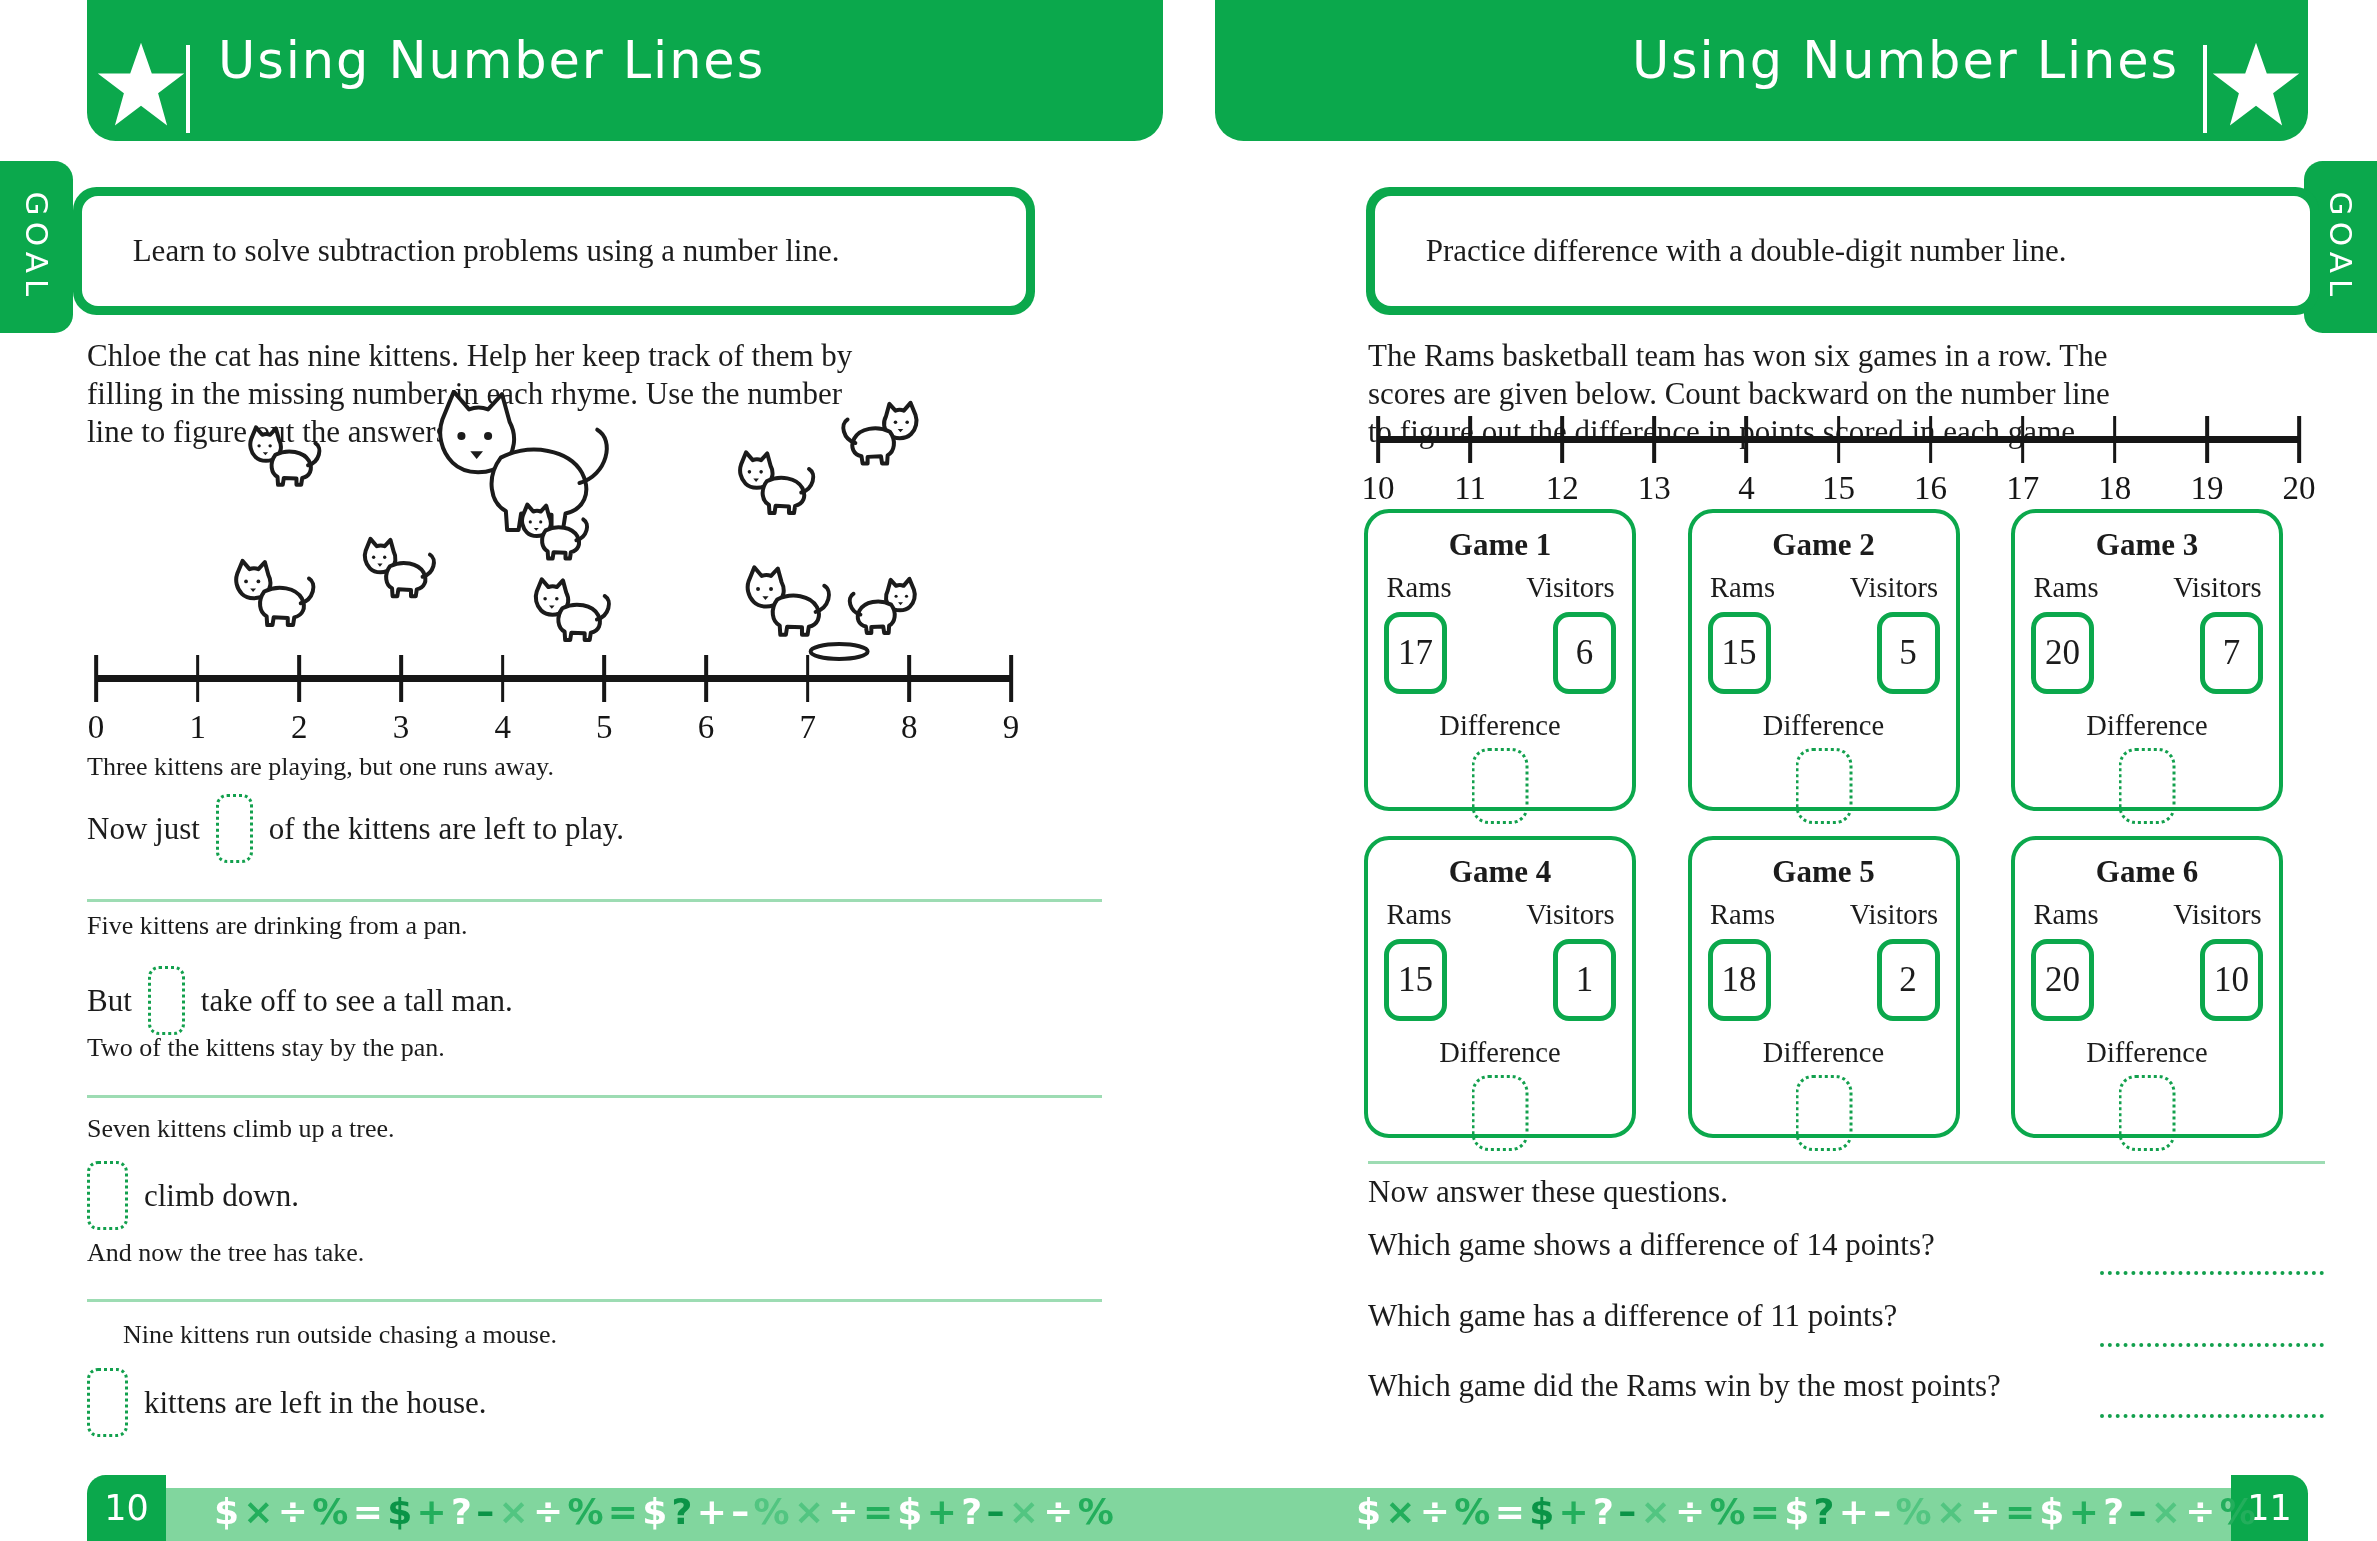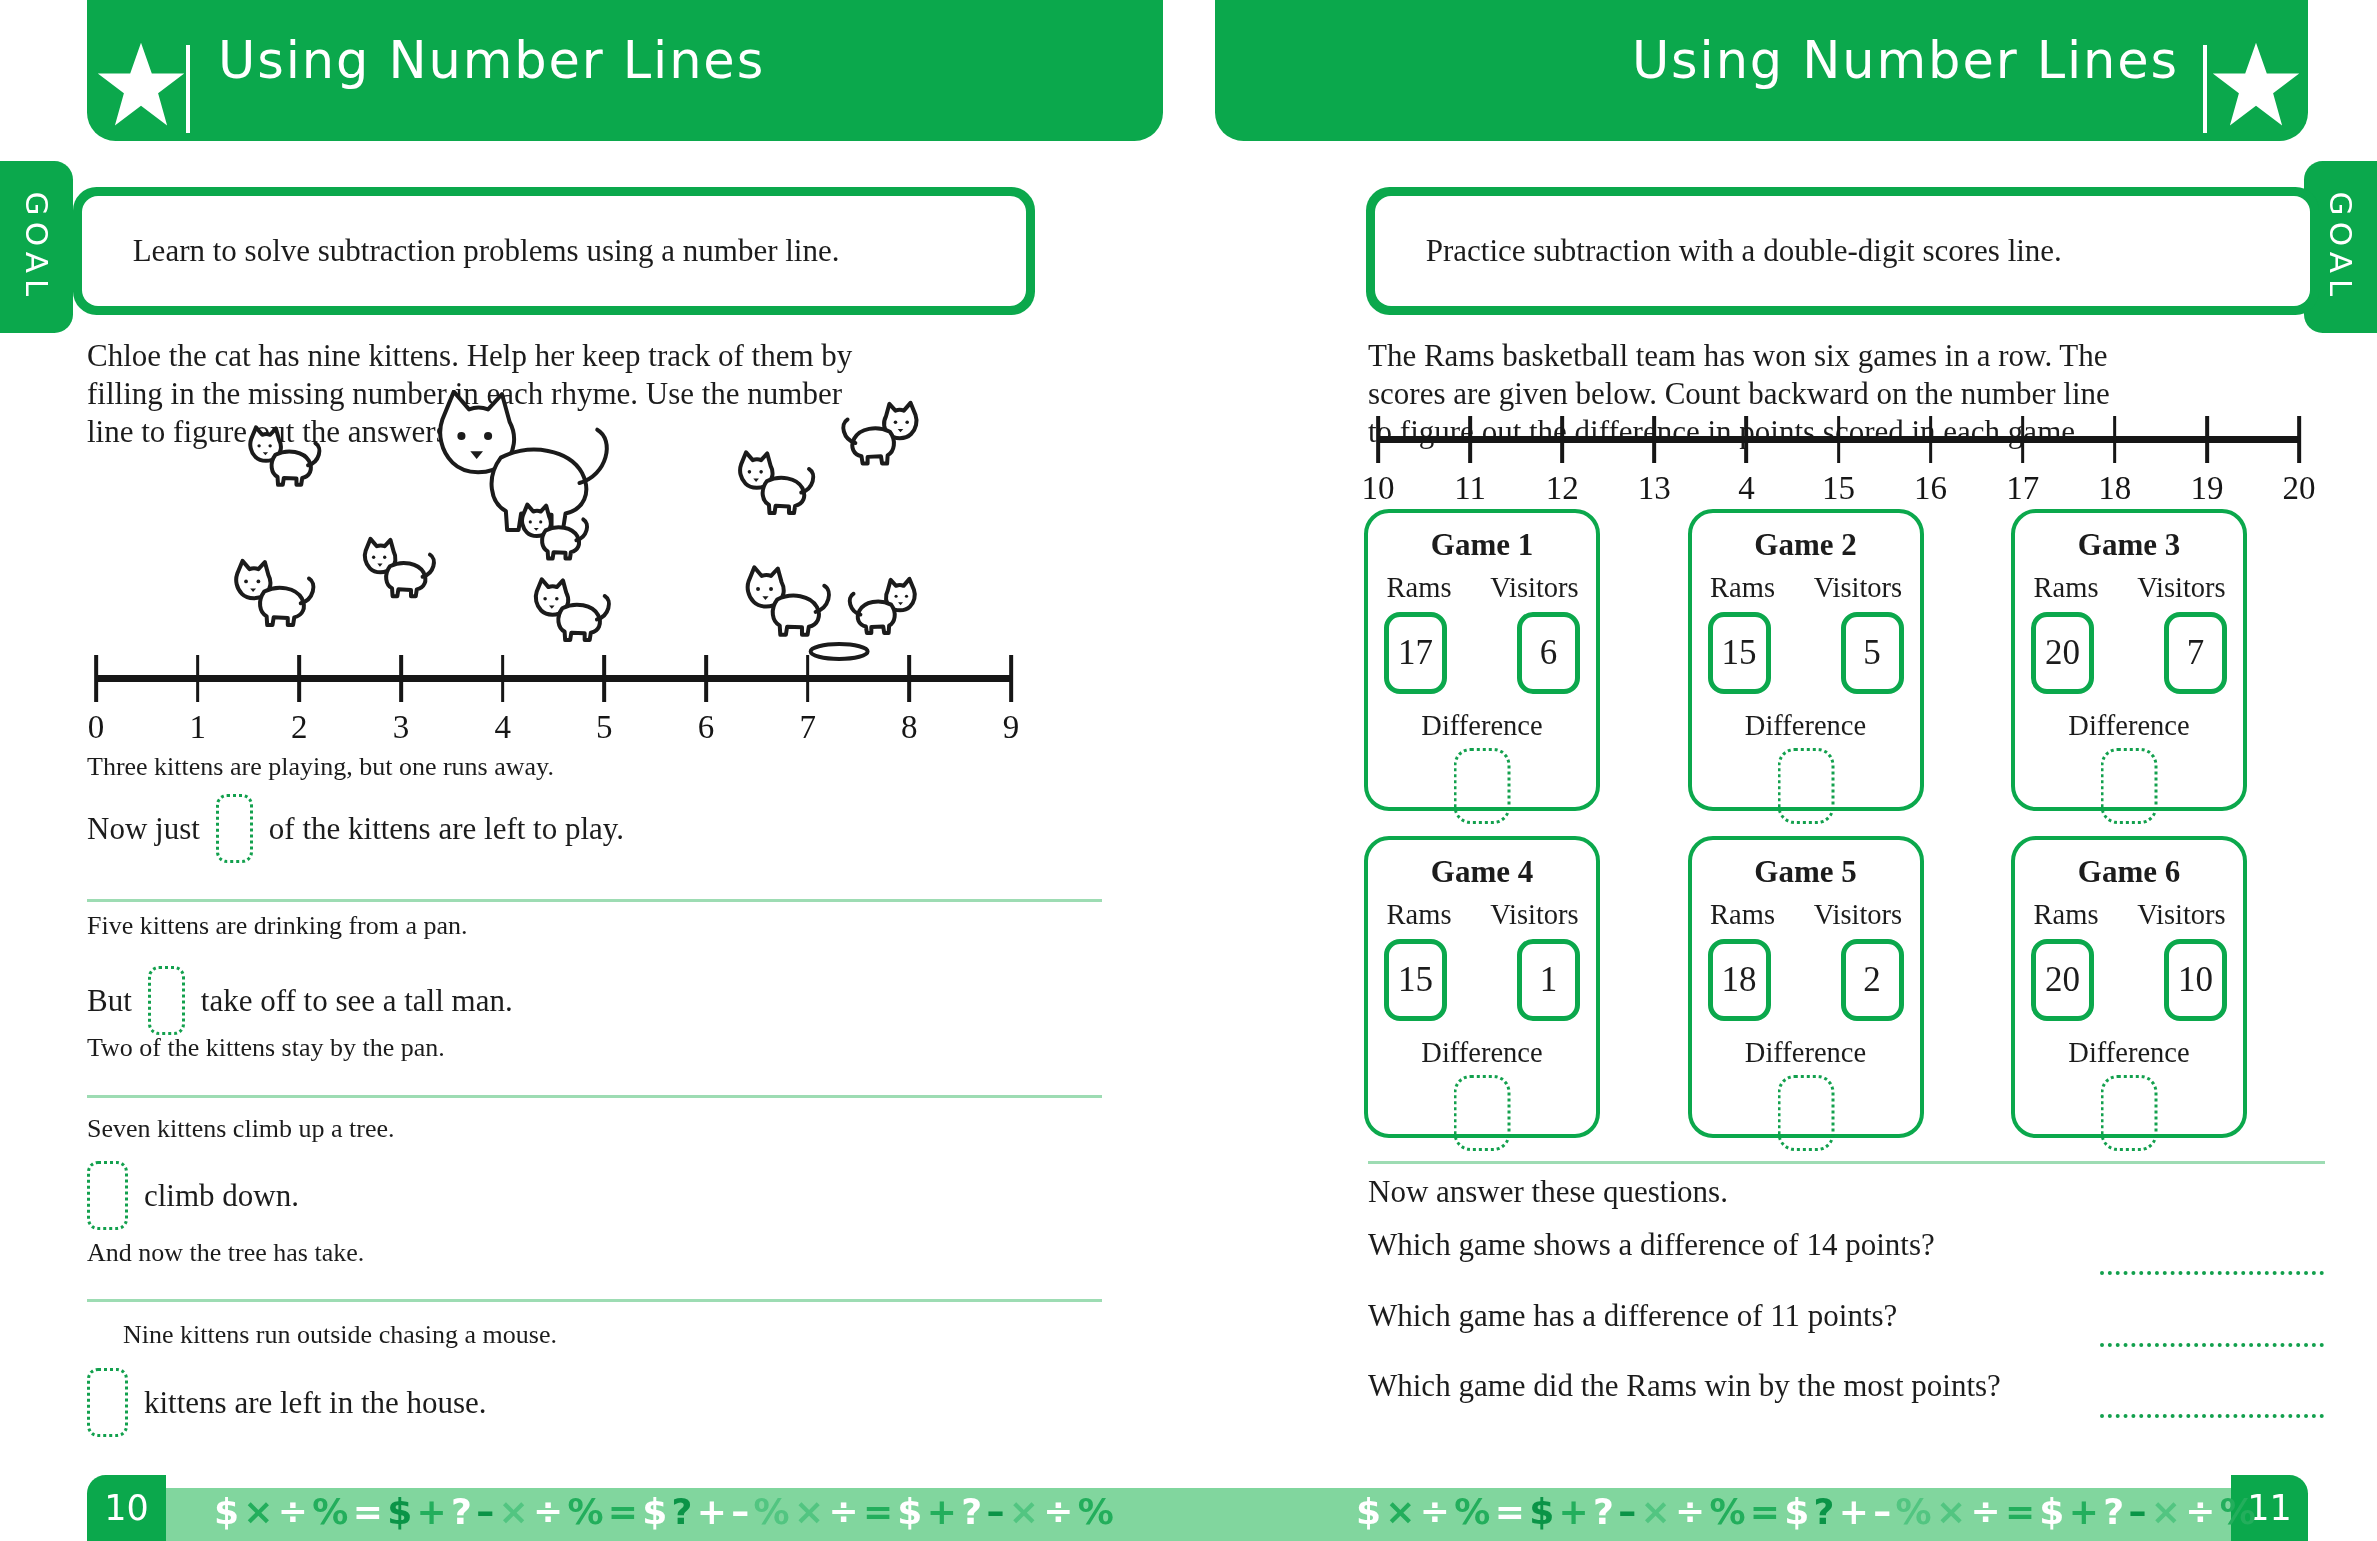--- a/index.html
+++ b/index.html
@@ -67,21 +67,21 @@
   .cats { position:absolute; left:220px; top:390px; }
   .ln      { fill:#ffffff; stroke:#1b1b1b; stroke-width:4px; stroke-linejoin:round;
              vector-effect:non-scaling-stroke; }
   .ln-open { fill:none; stroke:#1b1b1b; stroke-width:4px; stroke-linecap:round;
              vector-effect:non-scaling-stroke; }
   .dot { fill:#1b1b1b; }
 
   
   .games-grid { position:absolute; left:1364px; top:509px; width:947px;
                 display:grid; grid-template-columns:repeat(3,295px); gap:25px 28.5px; }
-  .game-card { position:relative; width:236px; height:302px; background:#fff;
+  .game-card { position:relative; width:272px; height:302px; background:#fff;
                border:4.3px solid #0ba84c; border-radius:25px; }
   .game-title { position:absolute; top:13.6px; width:100%; text-align:center;
                 font-size:31px; font-weight:bold; color:#1c1c1c; }
   .team-label { position:absolute; top:59px; font-size:28.5px; color:#1c1c1c; }
   .team-label.home { left:18.6px; }
   .team-label.away { right:17.3px; }
   .score-box { position:absolute; top:99px; width:63px; height:82px;
                border:5px solid #0ba84c; border-radius:16px; background:#fff;
                display:flex; align-items:center; justify-content:center; }
   .score-box.home { left:16px; }
@@ -220,21 +220,21 @@
     <h1 class="chapter-title">Using Number Lines</h1>
     <span class="hdr-divider"></span>
     <span class="star-box">
       <svg viewBox="0 0 100 100" width="90" height="90">
         <polygon fill="#ffffff" points="50,2 62,36 98,36 69,58 79,94 50,72 21,94 31,58 2,36 38,36"></polygon>
       </svg>
     </span>
   </header>
 
   <div class="goal-box right">
-    <div class="inner serif">Practice subtraction with a double-digit scores line.</div>
+    <div class="inner serif">Practice difference with a double-digit number line.</div>
   </div>
   <div class="goal-tab right">
     <span>GOAL</span>
   </div>
 
   <div class="intro right serif">
     <div>The Rams basketball team has won six games in a row. The</div>
     <div>scores are given below. Count backward on the number line</div>
     <div>to figure out the difference in points scored in each game.</div>
   </div>

